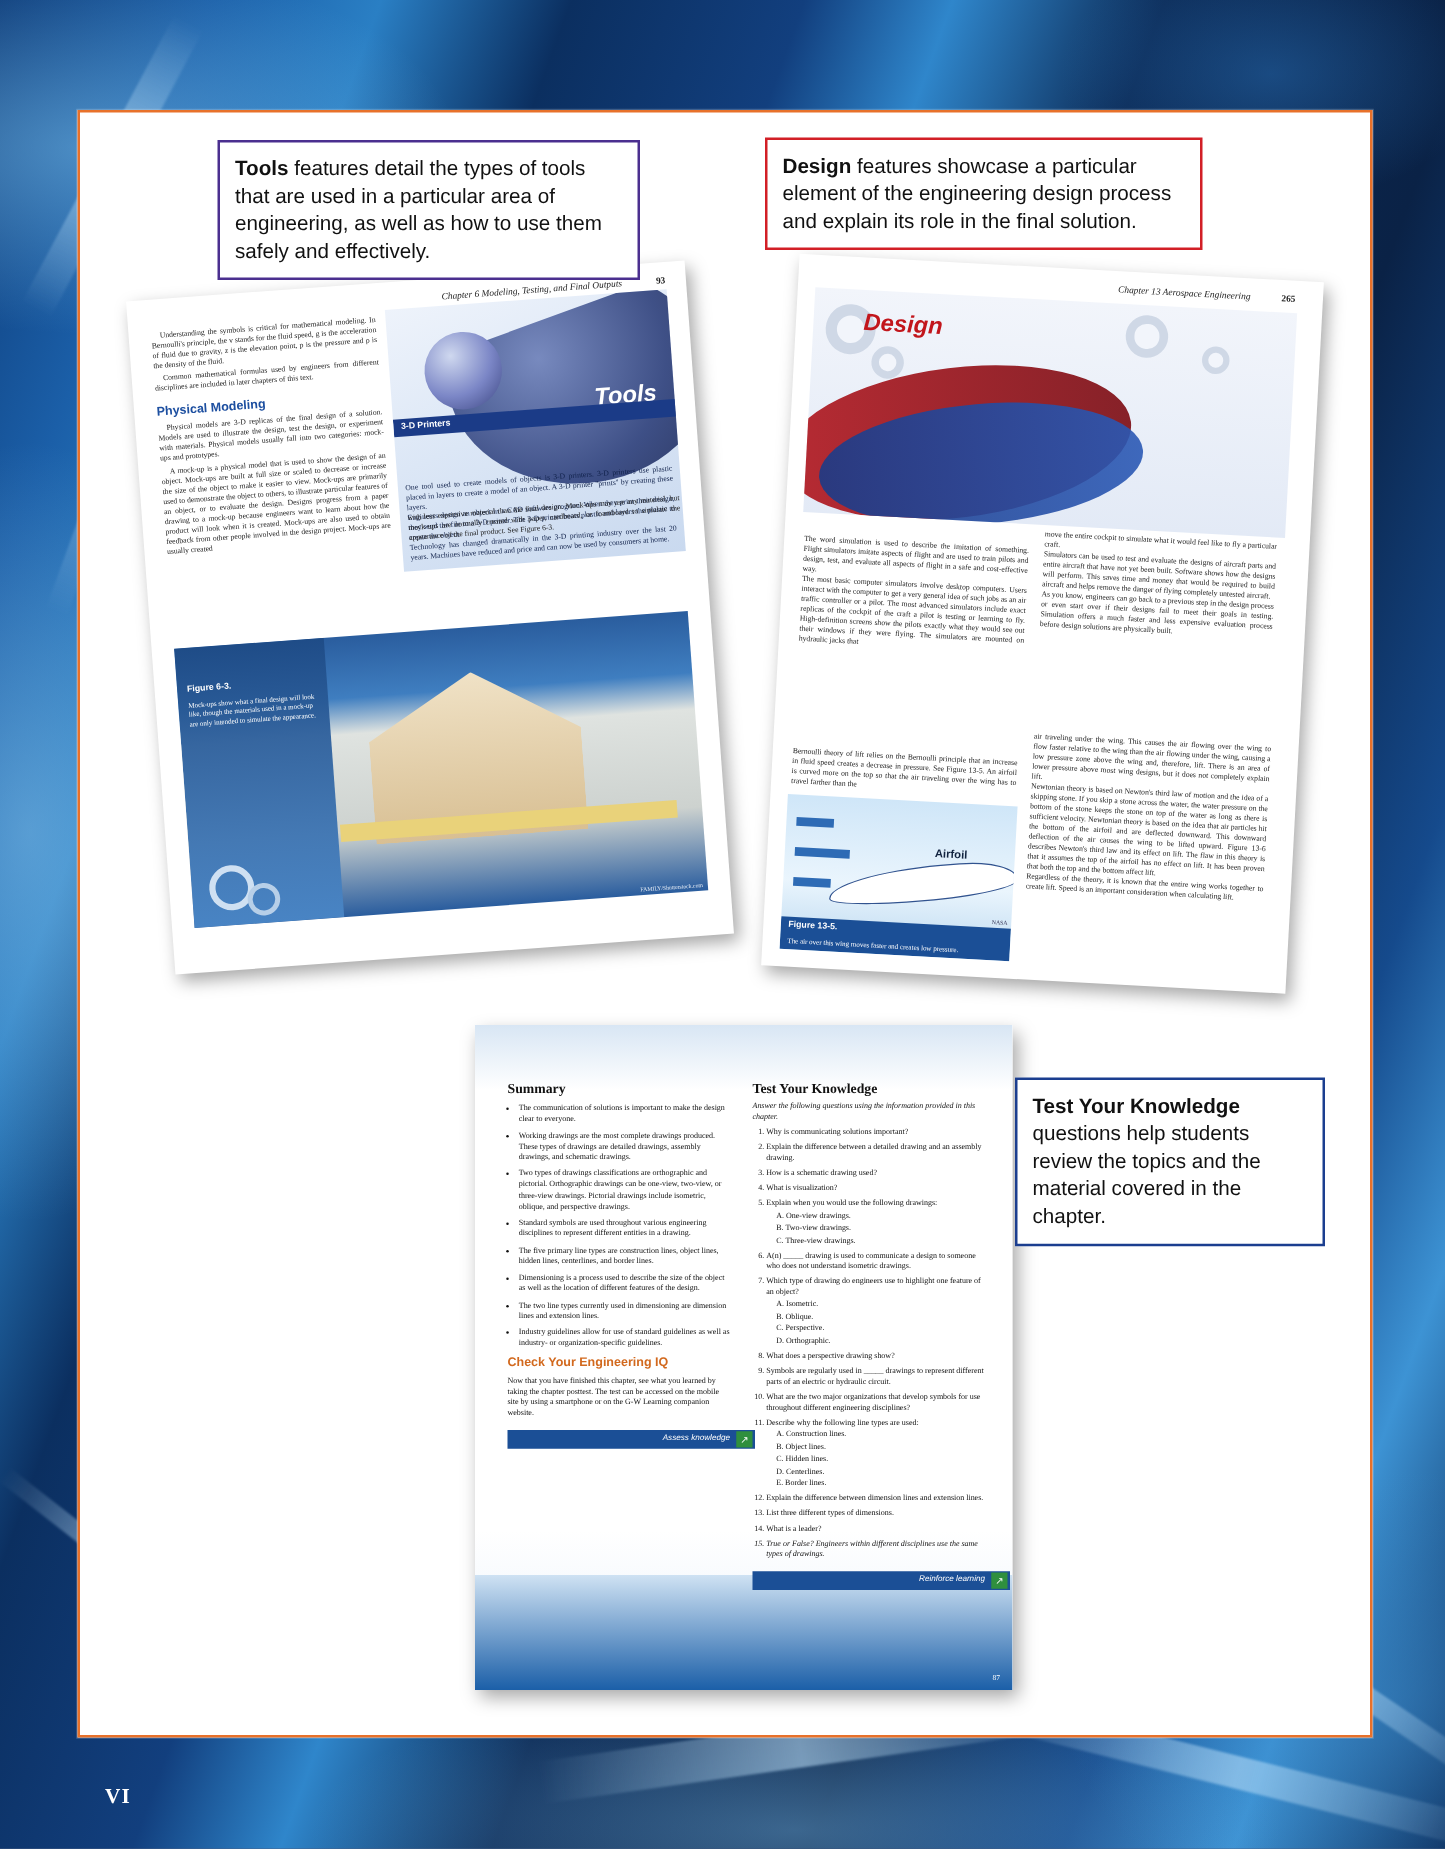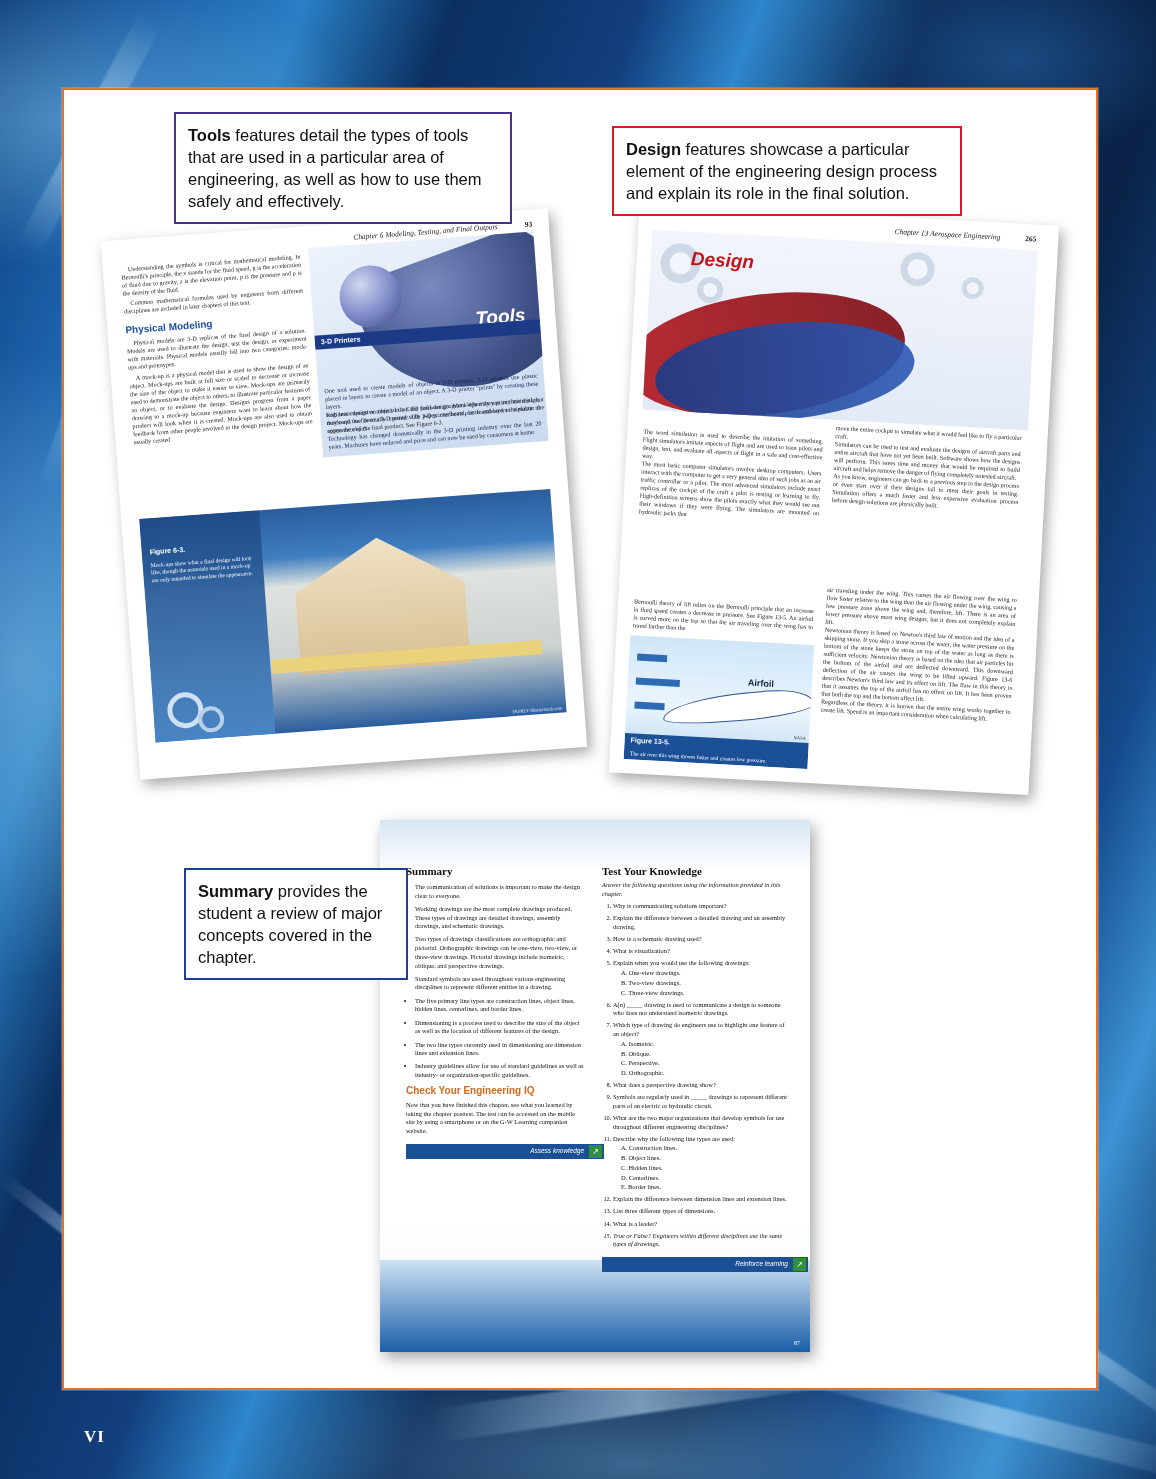--- a/index.html
+++ b/index.html
@@ -32,21 +32,21 @@
   
   .page{position:absolute;left:62px;top:88px;width:1032px;height:1298px;background:#ffffff;
         border:2px solid #e8712a;box-shadow:0 0 0 1px rgba(255,255,255,.2);}
   .page-num{position:absolute;left:84px;top:1427px;color:#ffffff;font-weight:bold;font-size:17px;letter-spacing:1px;
             font-family:"Liberation Serif",serif;}
 
   
   .callout{position:absolute;background:#fff;padding:10px 12px;font-size:16.5px;line-height:1.34;color:#111;}
   .callout b{font-weight:bold;}
   .co-tools{left:172px;top:110px;width:310px;border:2px solid #4b2f8f;}
-  .co-design{left:610px;top:108px;width:322px;border:2px solid #d21f26;margin-top:16px;}
+  .co-design{left:610px;top:108px;width:322px;border:2px solid #d21f26;}
   .co-summary{left:182px;top:866px;width:196px;border:2px solid #1b3e8f;}
   .co-tyk{left:810px;top:860px;width:220px;border:2px solid #1b3e8f;}
 
   
   .spread{position:absolute;background:#fff;box-shadow:4px 6px 14px rgba(0,0,0,.35);overflow:hidden;}
   .sp-left{left:118px;top:222px;width:448px;height:540px;transform:rotate(-4.2deg);}
   .sp-right{left:622px;top:212px;width:420px;height:570px;transform:rotate(3.1deg);}
   .sp-bottom{left:378px;top:818px;width:430px;height:532px;}
 
   .rhead{font-family:"Liberation Serif",serif;font-style:italic;font-size:7.5px;color:#222;}
@@ -285,17 +285,17 @@
     </div>
     <div class="bpgno">87</div>
   </div>
 
   <div class="callout co-tools" style="left:110px;top:22px;">
     <b>Tools</b><span> features detail the types of tools that are used in a particular area of engineering, as well as how to use them safely and effectively.</span>
   </div>
   <div class="callout co-design" style="left:548px;top:20px;">
     <b>Design</b><span> features showcase a particular element of the engineering design process and explain its role in the final solution.</span>
   </div>
-  <div class="callout co-summary" style="left:120px;top:778px;">
-    <b>Summary</b><span> provides the student a review of major concepts covered in the chapter.</span>
+  <div class="callout co-tyk" style="left:748px;top:772px;">
+    <b>Test Your Knowledge</b><span> questions help students review the topics and the material covered in the chapter.</span>
   </div>
 
 </div>
 
 </body></html>

